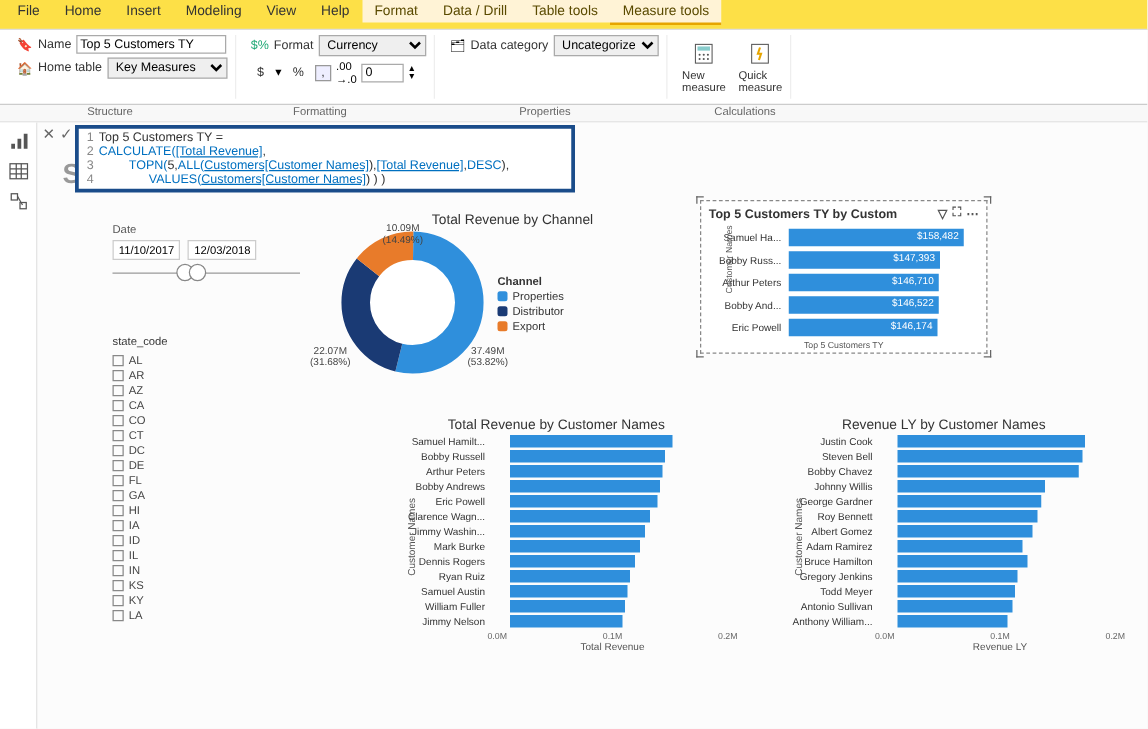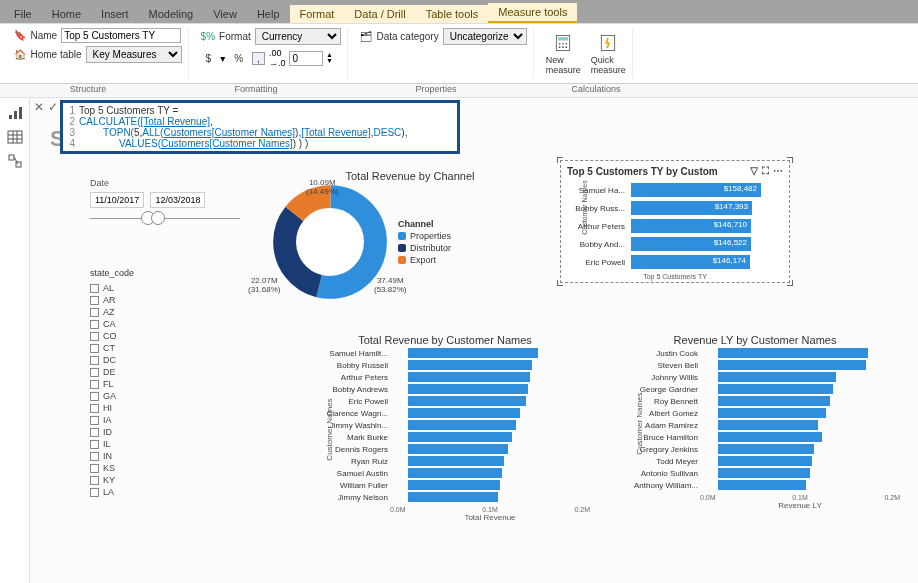--- a/index.html
+++ b/index.html
@@ -1,17 +1,17 @@
 <!DOCTYPE html>
 <html><head>
 <meta charset="utf-8">
 <style>
 * { box-sizing: border-box; margin: 0; padding: 0; font-family: 'Segoe UI', Arial, sans-serif; }
 body { background: #f5f5f5; width: 918px; height: 583px; overflow: hidden; font-size: 11px; }
-.menubar { display: flex; background: #a3a3a3; border-bottom: 1px solid #ddd; height: 24px; align-items: flex-end; padding: 0 4px; }
+.menubar { display: flex; background: #fde047; border-bottom: 1px solid #ddd; height: 24px; align-items: flex-start; padding: 0 4px; }
 .menubar .item { padding: 3px 10px; cursor: pointer; color: #333; }
 .menubar .item.active { color: #000; border-bottom: 2px solid #e6a500; }
 .menubar .item.highlight { background: #fff3d6; color: #5a4a00; }
 .ribbon { display: flex; background: #fff; border-bottom: 1px solid #ccc; height: 60px; padding: 4px 8px; gap: 6px; }
 .ribbon-group { display: flex; flex-direction: column; justify-content: flex-start; gap: 3px; padding: 0 6px; border-right: 1px solid #eee; }
 .ribbon-row { display: flex; align-items: center; gap: 4px; font-size: 10px; }
 .ribbon-row label { color: #333; }
 .ribbon-row input, .ribbon-row select { font-size: 10px; padding: 1px 2px; border: 1px solid #aaa; }
 .ribbon-group.calc { flex-direction: row; gap: 10px; align-items: center; }
 .calc-btn { display: flex; flex-direction: column; align-items: center; gap: 2px; cursor: pointer; font-size: 9px; color: #333; }
@@ -352,21 +352,21 @@
         <span class="tools">
           <span>▽</span>
           <span>⛶</span>
           <span>⋯</span>
         </span>
       </div>
       <div class="bars" id="top5-bars">
           <span class="ylab">Customer Names</span>
           <div class="r">
             <span class="lbl">Samuel Ha...</span>
-            <span class="bar" style="width:130px">
+            <span class="bar" style="width:140px">
               <span class="v">$158,482</span>
             </span>
           </div>
           <div class="r">
             <span class="lbl">Bobby Russ...</span>
             <span class="bar" style="width:121px">
               <span class="v">$147,393</span>
             </span>
           </div>
           <div class="r">
@@ -462,20 +462,24 @@
           <span class="ylab">Customer Names</span>
           <div class="r">
             <span class="lbl">Justin Cook</span>
             <span class="bar" style="width:150px"></span>
           </div>
           <div class="r">
             <span class="lbl">Steven Bell</span>
             <span class="bar" style="width:148px"></span>
           </div>
           <div class="r">
+            <span class="lbl">Bobby Chavez</span>
+            <span class="bar" style="width:145px"></span>
+          </div>
+          <div class="r">
             <span class="lbl">Johnny Willis</span>
             <span class="bar" style="width:118px"></span>
           </div>
           <div class="r">
             <span class="lbl">George Gardner</span>
             <span class="bar" style="width:115px"></span>
           </div>
           <div class="r">
             <span class="lbl">Roy Bennett</span>
             <span class="bar" style="width:112px"></span>

